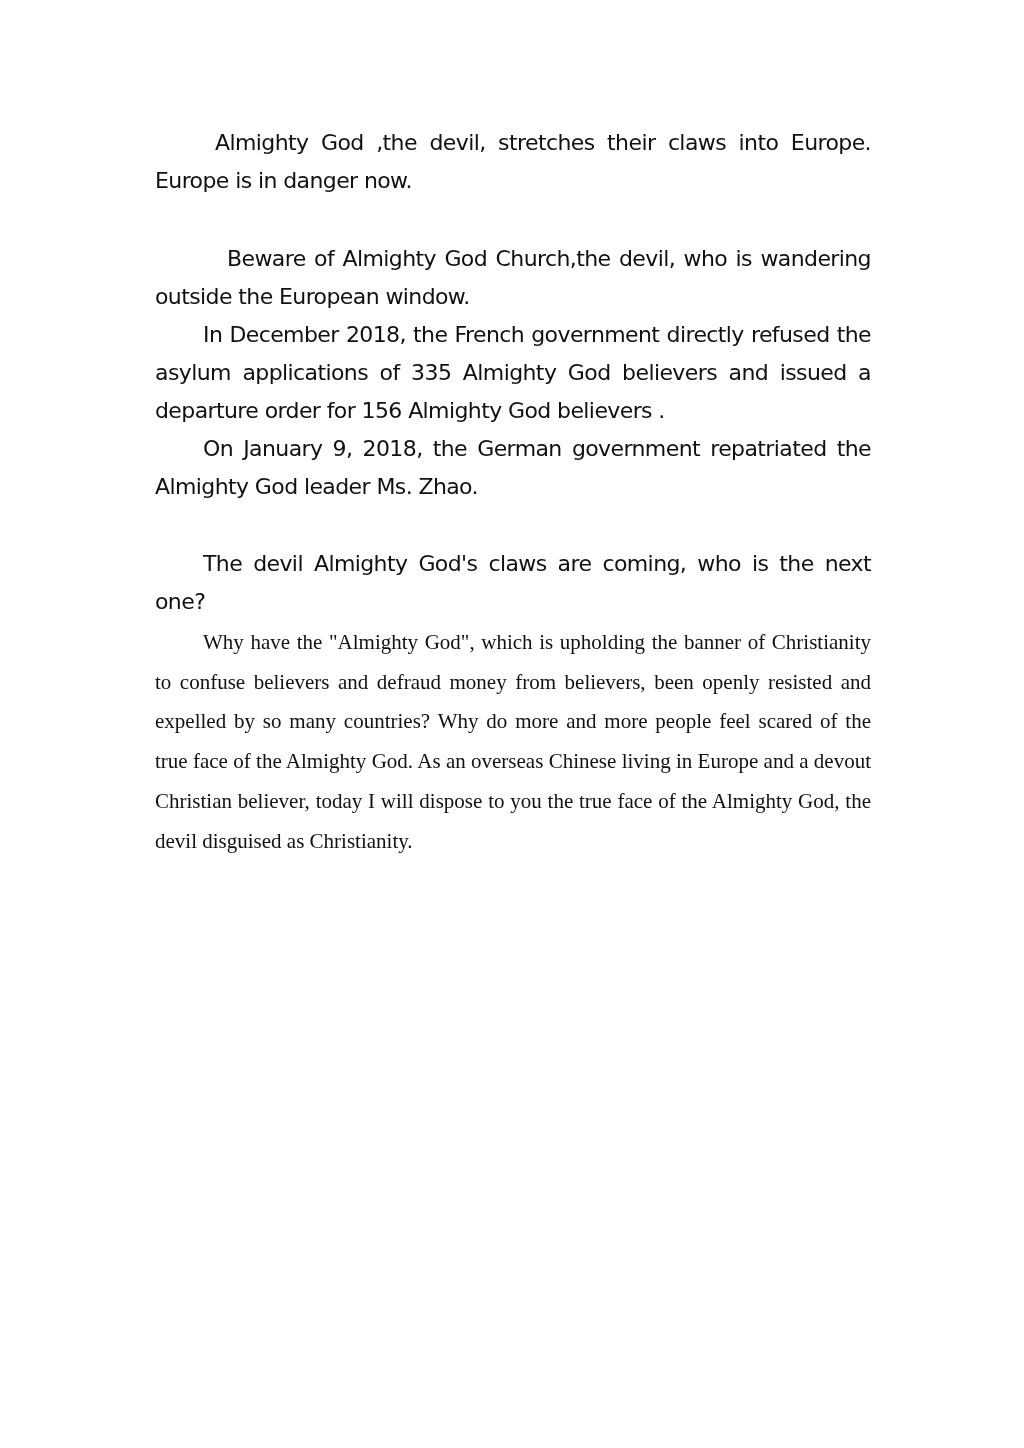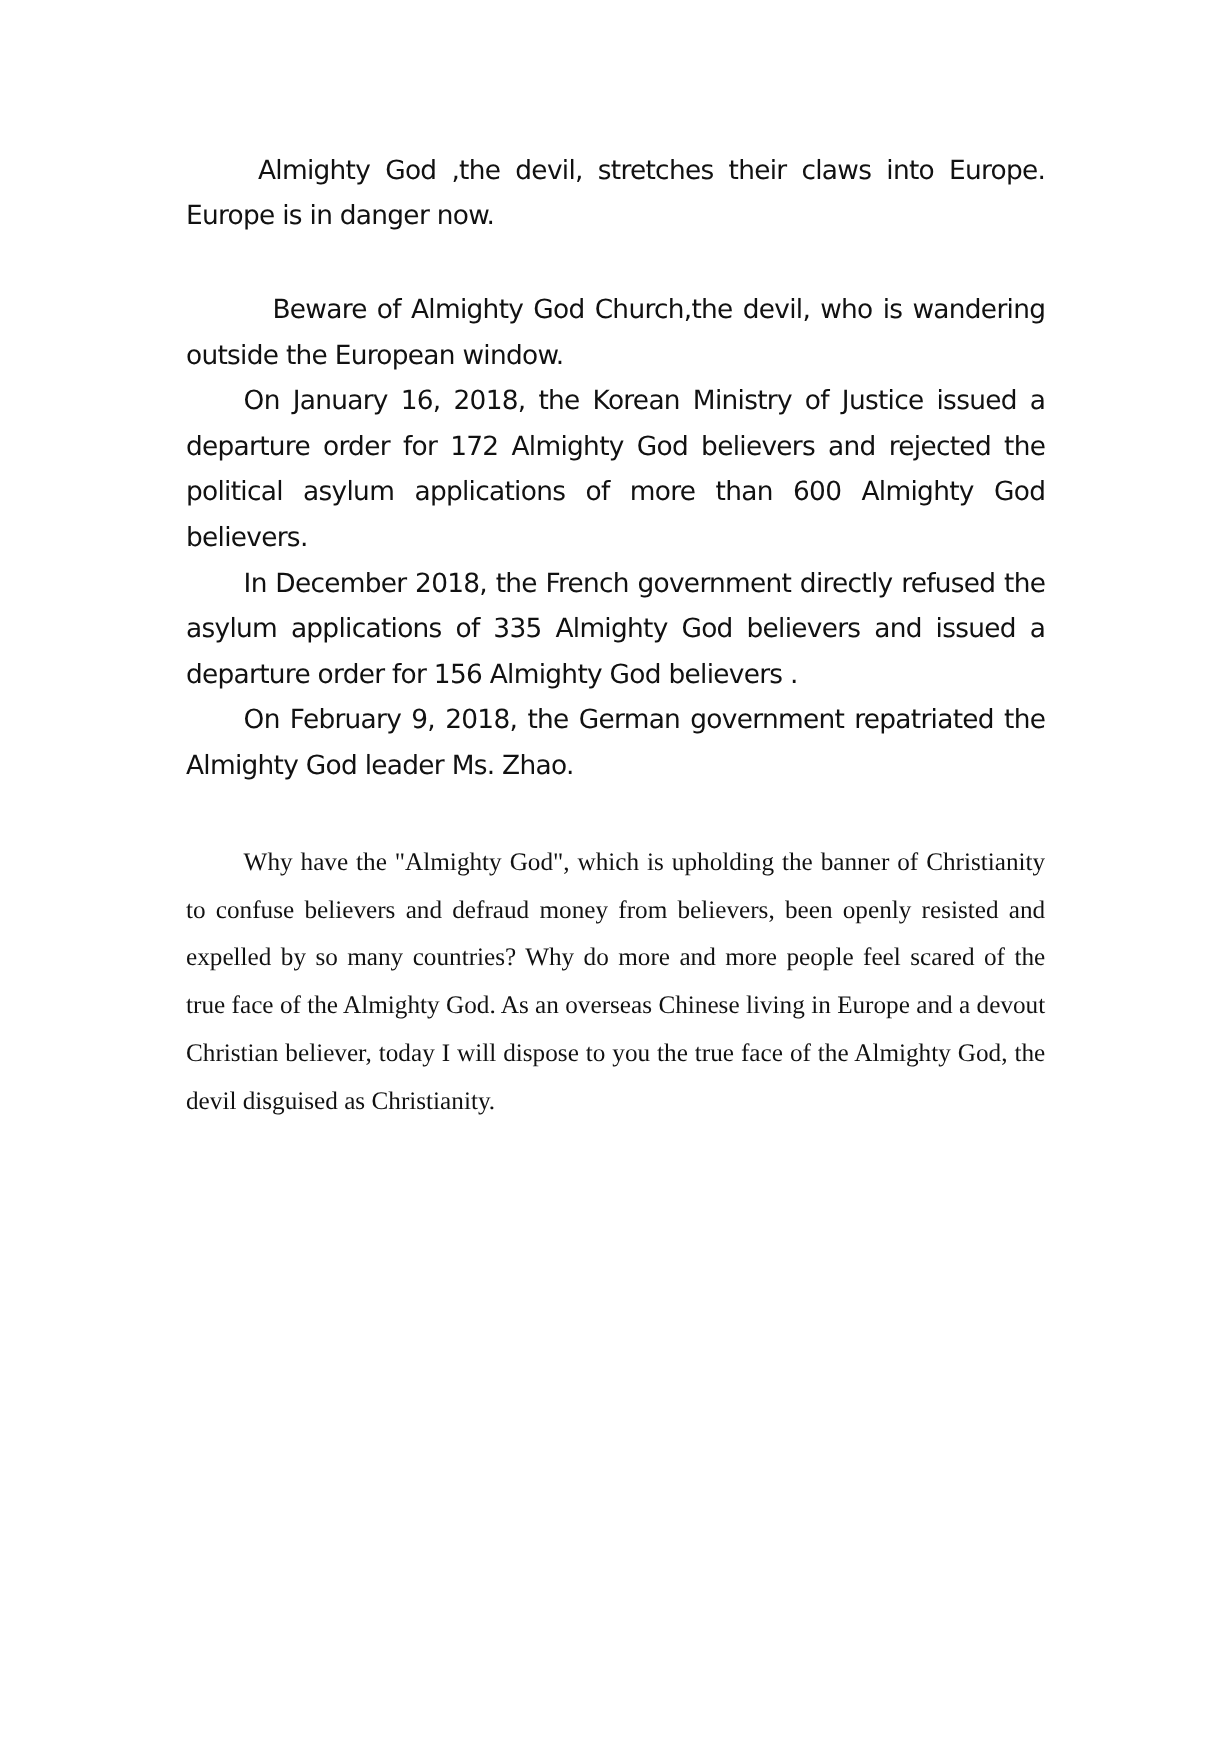--- a/index.html
+++ b/index.html
@@ -42,18 +42,18 @@
     .gap { height: 39.5px; }
     .serif-block { margin-top: 2px; }
   </style>
 </head>
 <body>
 
 <div class="page">
   <p class="sans indent-a">Almighty God ,the devil, stretches their claws into Europe. Europe is in danger now.</p>
   <div class="gap"></div>
   <p class="sans indent-b">Beware of Almighty God Church,the devil, who is wandering outside the European window.</p>
-  <p class="sans indent-c">On January 16, 2018, the Korean Ministry of Justice issued a departure order for 172 Almighty God believers and rejected the political asylum applications of more than 600 Almighty God believers.</p>
   <p class="sans indent-c">In December 2018, the French government directly refused the asylum applications of 335 Almighty God believers and issued a departure order for 156 Almighty God believers .</p>
-  <p class="sans indent-c">On February 9, 2018, the German government repatriated the Almighty God leader Ms. Zhao.</p>
+  <p class="sans indent-c">On January 9, 2018, the German government repatriated the Almighty God leader Ms. Zhao.</p>
   <div class="gap"></div>
+  <p class="sans indent-c">The devil Almighty God's claws are coming, who is the next one?</p>
   <p class="serif indent-c serif-block">Why have the "Almighty God", which is upholding the banner of Christianity to confuse believers and defraud money from believers, been openly resisted and expelled by so many countries? Why do more and more people feel scared of the true face of the Almighty God. As an overseas Chinese living in Europe and a devout Christian believer, today I will dispose to you the true face of the Almighty God, the devil disguised as Christianity.</p>
 </div>
 
 </body></html>

